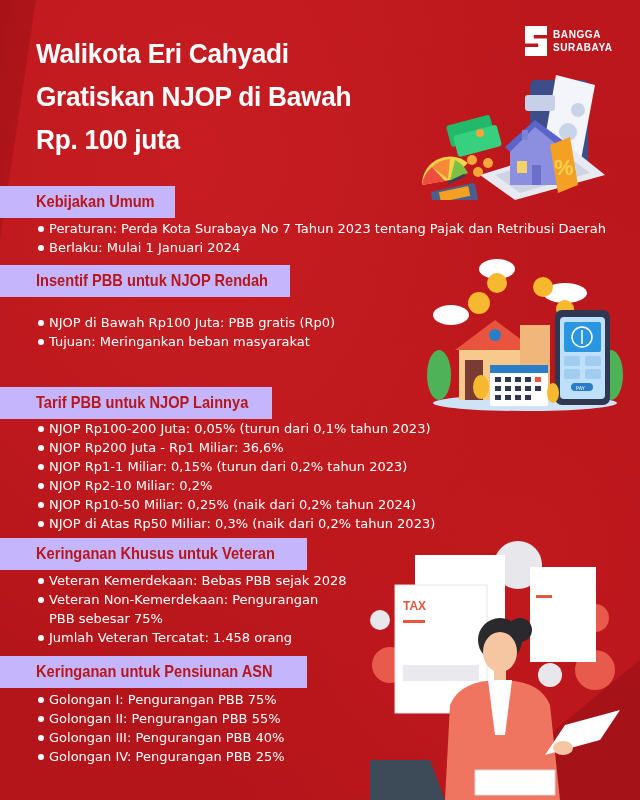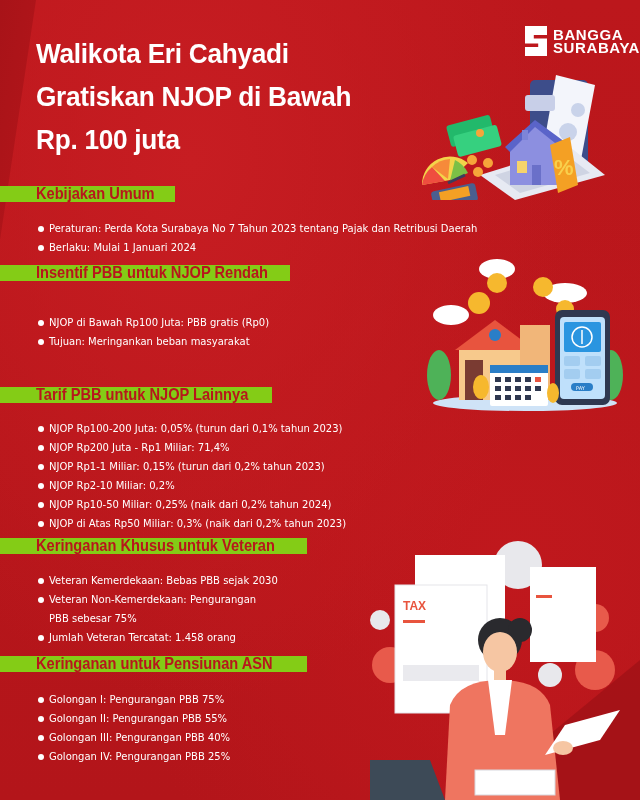--- a/index.html
+++ b/index.html
@@ -38,36 +38,36 @@
   .title span { display:block; white-space:nowrap; }
   .logo {
     position:absolute; left:525px; top:26px; display:flex; align-items:center; gap:6px;
   }
   .logo-mark {
     width:22px; height:30px; background:#fff; position:relative;
     clip-path:polygon(0 0, 100% 0, 100% 30%, 40% 30%, 40% 42%, 100% 42%, 100% 100%, 0 100%, 0 70%, 60% 70%, 60% 58%, 0 58%);
   }
   .logo-text {
     font-family:"Liberation Sans", sans-serif; font-weight:bold;
-    font-size:15px; line-height:13px; letter-spacing:0.6px; color:#fff;
+    font-size:10px; line-height:13px; letter-spacing:0.6px; color:#fff;
   }
   .section-head {
-    position:absolute; left:0; height:16px; background:#84cc16;
+    position:absolute; left:0; height:32px; background:#c4b5fd;
     padding-left:36px; padding-right:10px;
     display:flex; align-items:center;
   }
   .section-head span {
     font-family:"Liberation Sans", sans-serif; font-weight:bold;
     font-size:17px; color:#b7161c; white-space:nowrap;
     transform:scaleX(0.86); transform-origin:left center; display:inline-block;
   }
   .list { position:absolute; left:38px; list-style:none; }
   .list li {
     position:relative; padding-left:11px;
-    font-family:"DejaVu Sans", sans-serif; font-size:10px; line-height:19px;
+    font-family:"DejaVu Sans", sans-serif; font-size:13px; line-height:19px;
     color:#fff; white-space:nowrap;
   }
   .list li::before {
     content:""; position:absolute; left:0; top:7px; width:6px; height:6px;
     border-radius:50%; background:#fff;
   }
   .list li .cont { display:block; }
   .illu { position:absolute; }
 </style>
 </head>
@@ -235,32 +235,32 @@
   <li>
     <span>Tujuan: Meringankan beban masyarakat</span>
   </li>
 </ul>
 
 <div class="section-head" style="top:387px;width:272px">
   <span>Tarif PBB untuk NJOP Lainnya</span>
 </div>
 <ul class="list" style="top:419px">
   <li>NJOP Rp100-200 Juta: 0,05% (turun dari 0,1% tahun 2023)</li>
-  <li>NJOP Rp200 Juta - Rp1 Miliar: 71,4%</li>
+  <li>NJOP Rp200 Juta - Rp1 Miliar: 36,6%</li>
   <li>NJOP Rp1-1 Miliar: 0,15% (turun dari 0,2% tahun 2023)</li>
   <li>NJOP Rp2-10 Miliar: 0,2%</li>
   <li>NJOP Rp10-50 Miliar: 0,25% (naik dari 0,2% tahun 2024)</li>
   <li>NJOP di Atas Rp50 Miliar: 0,3% (naik dari 0,2% tahun 2023)</li>
 </ul>
 
 <div class="section-head" style="top:538px;width:307px">
   <span>Keringanan Khusus untuk Veteran</span>
 </div>
 <ul class="list" style="top:571px">
-  <li>Veteran Kemerdekaan: Bebas PBB sejak 2030</li>
+  <li>Veteran Kemerdekaan: Bebas PBB sejak 2028</li>
   <li>
     <span>Veteran Non-Kemerdekaan: Pengurangan</span>
     <span class="cont">PBB sebesar 75%</span>
   </li>
   <li>Jumlah Veteran Tercatat: 1.458 orang</li>
 </ul>
 
 <div class="section-head" style="top:656px;width:307px">
   <span>Keringanan untuk Pensiunan ASN</span>
 </div>

